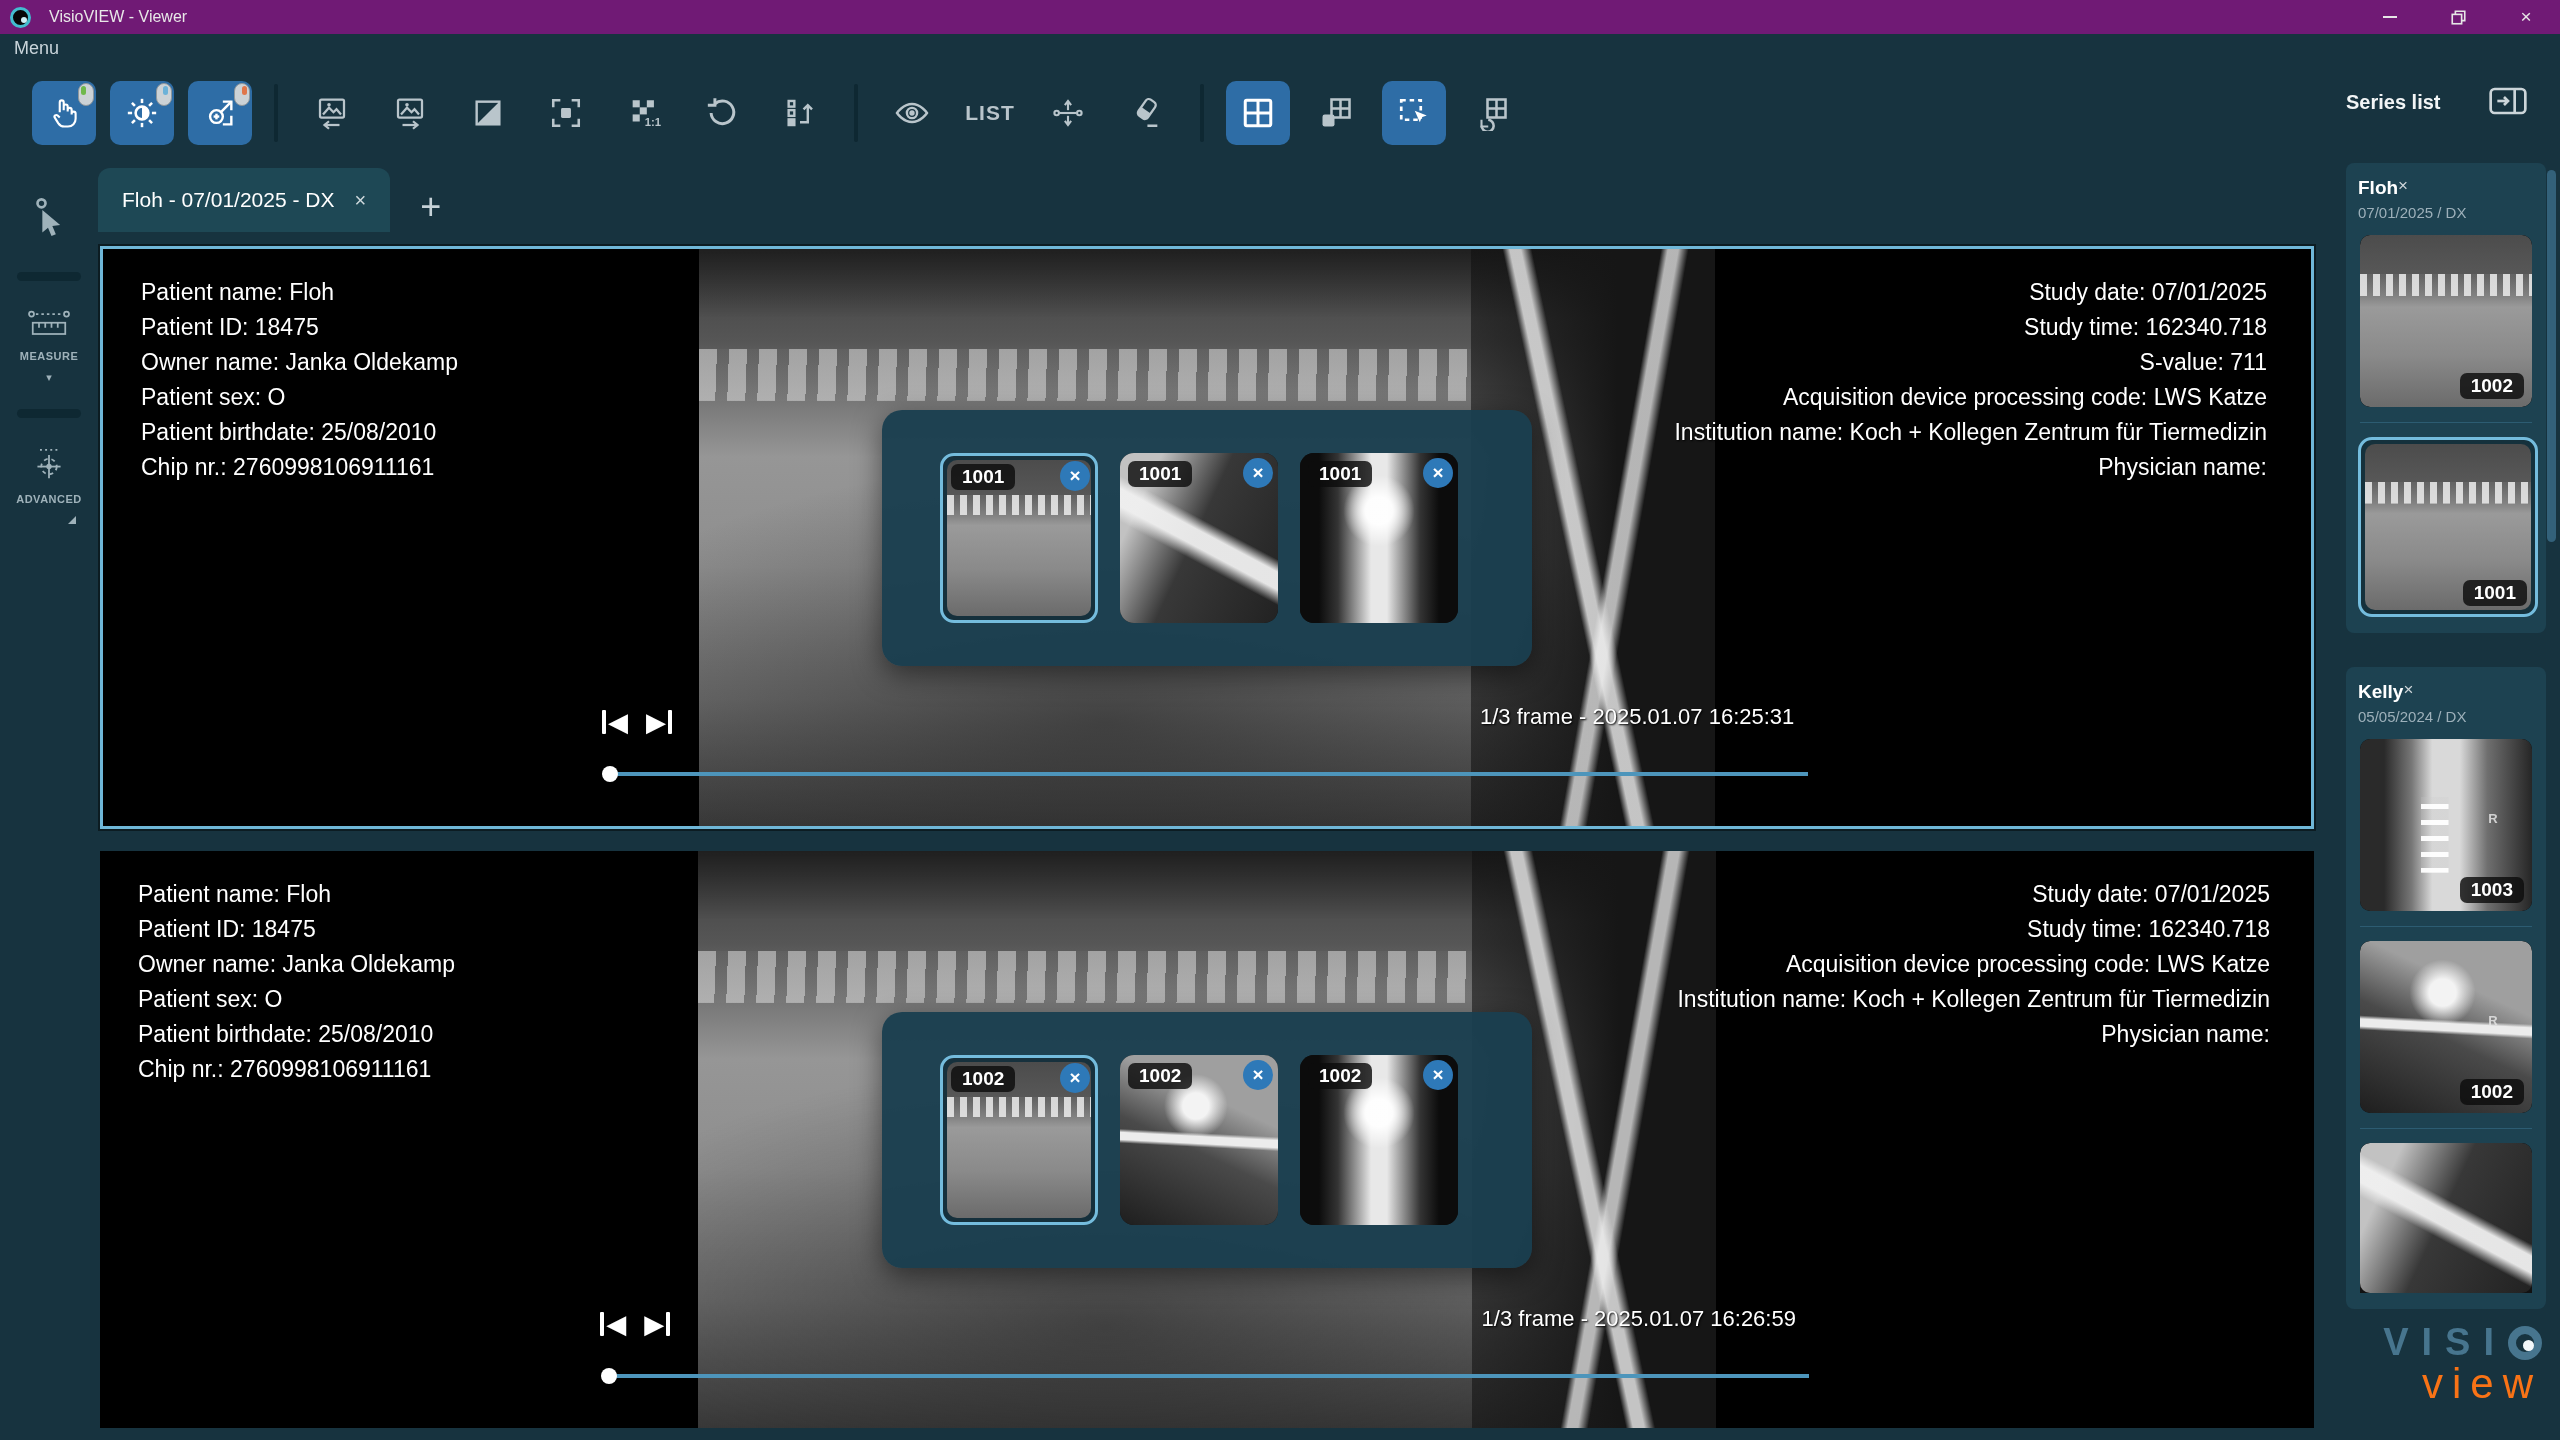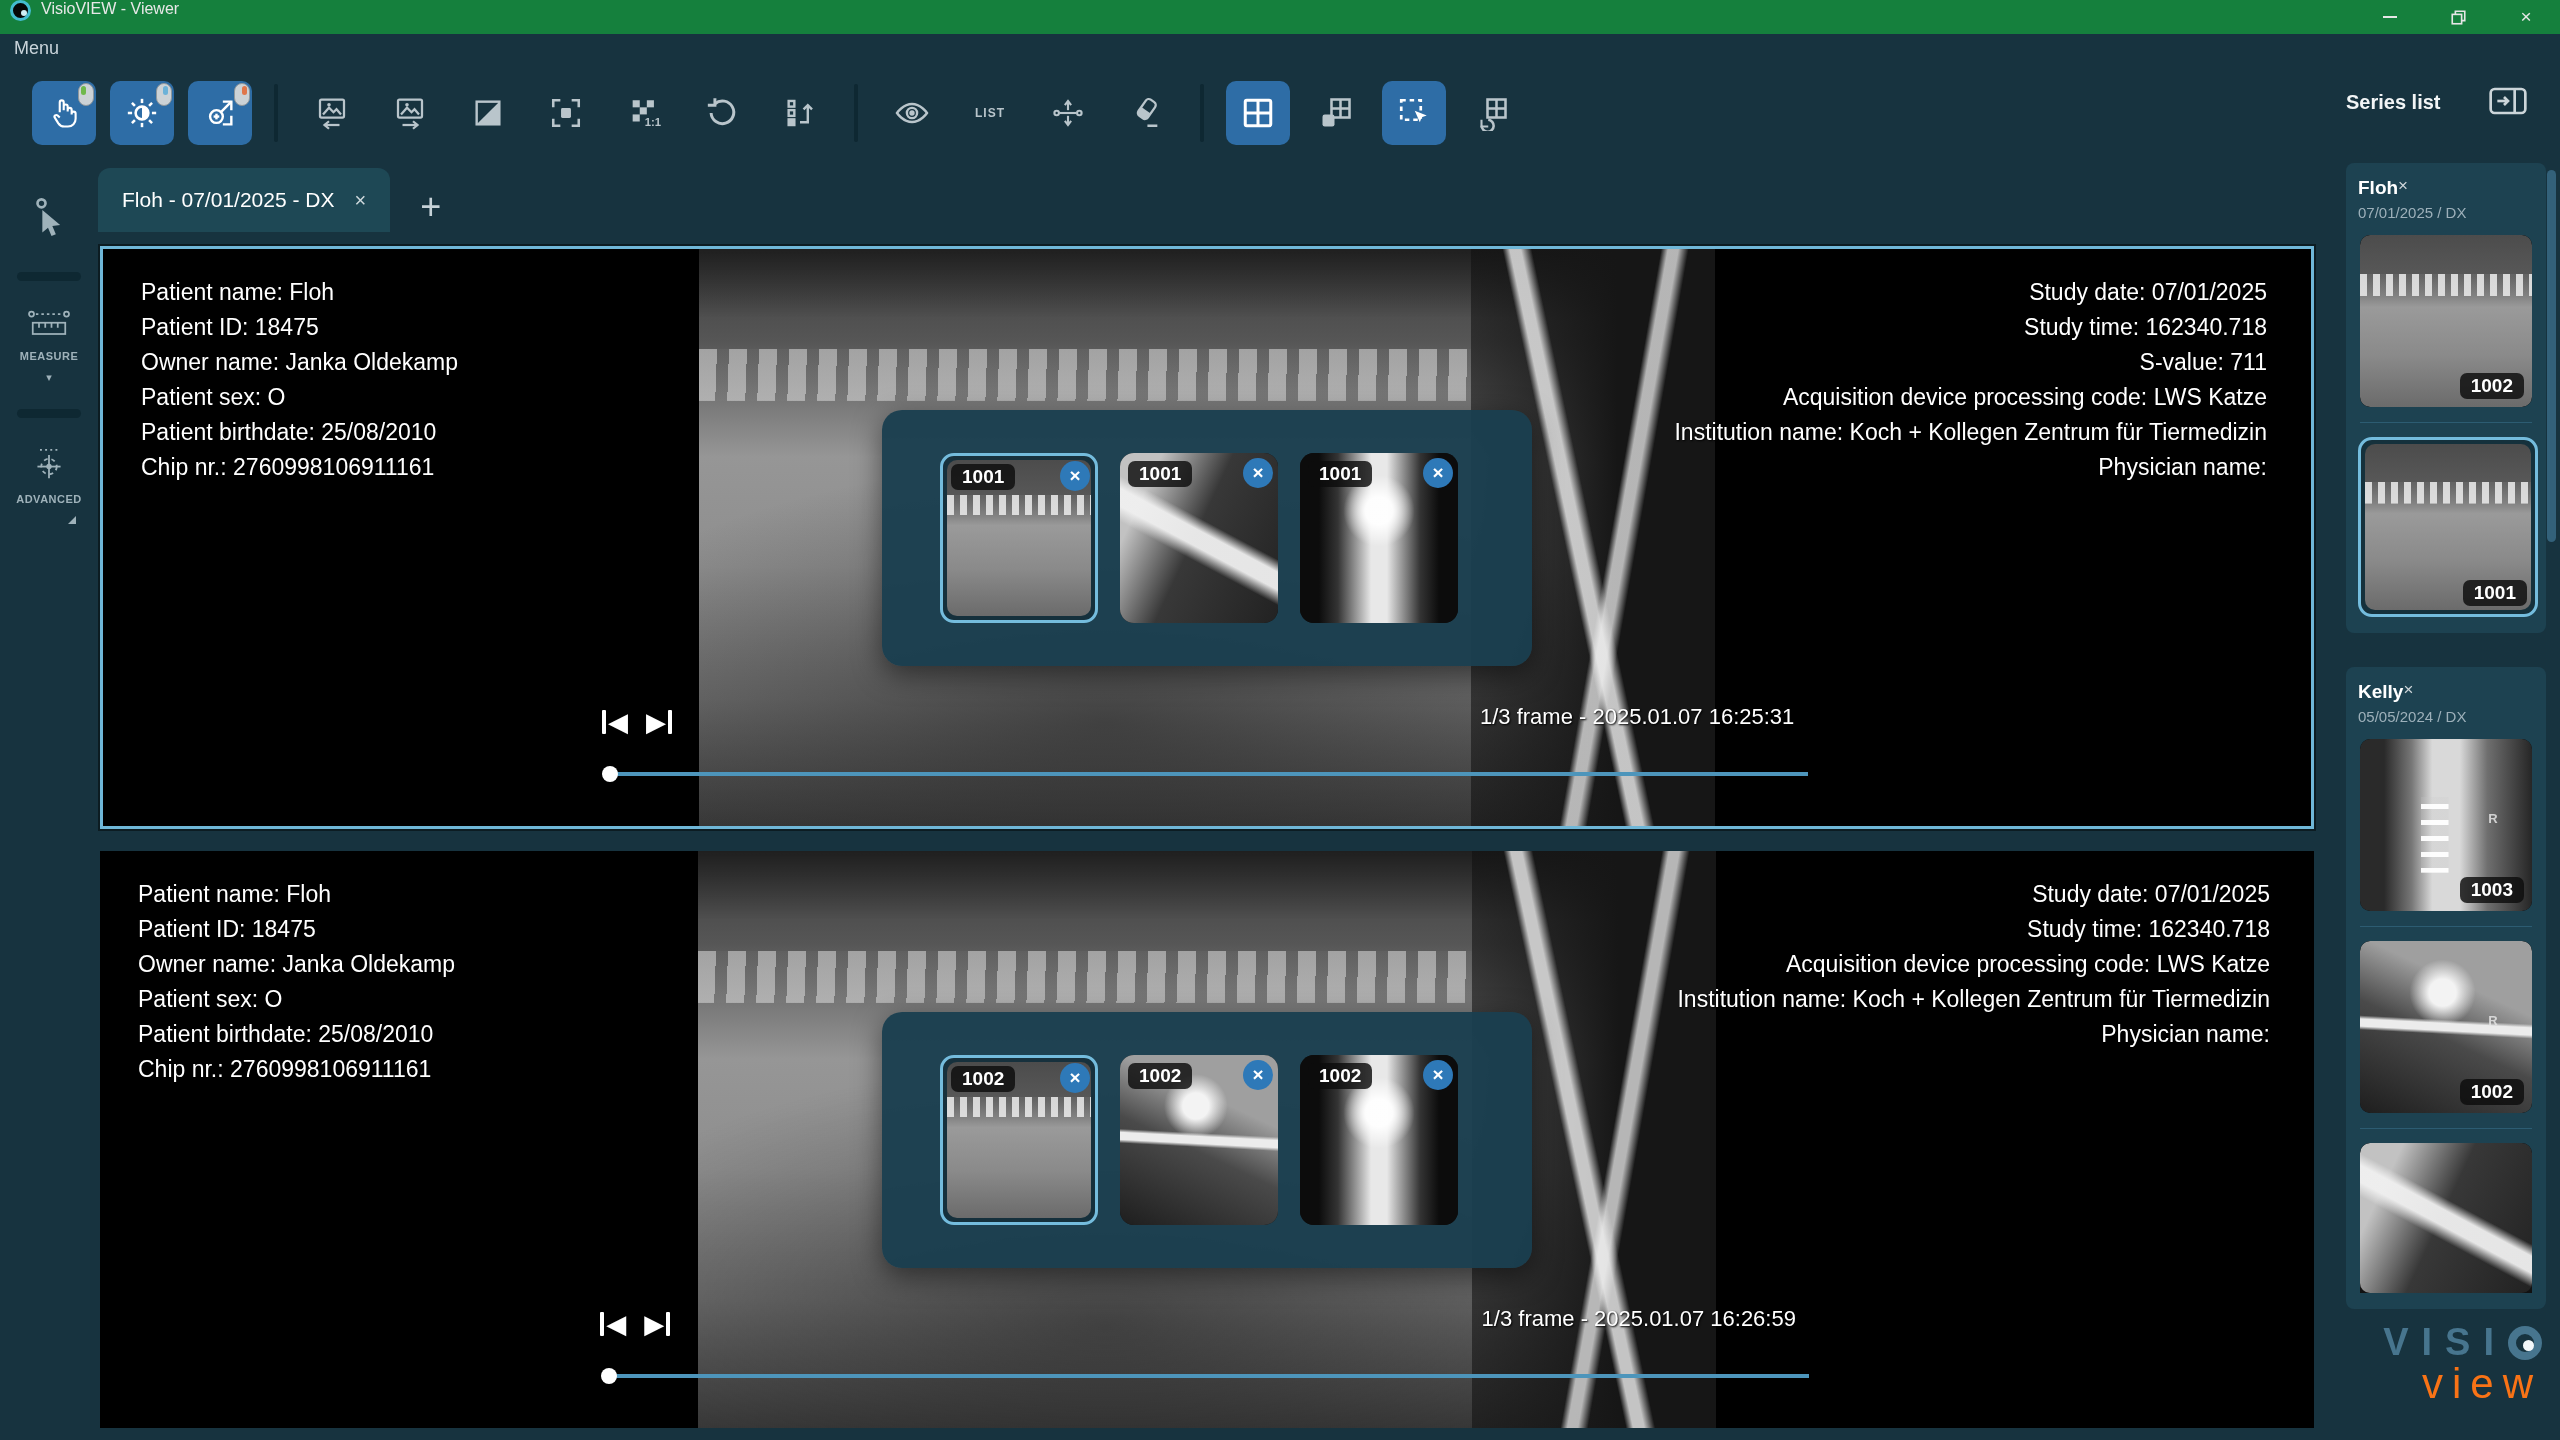--- a/index.html
+++ b/index.html
@@ -4,42 +4,42 @@
 <style>
   :root{
     --accent-blue:#2e6da6; --selection-cyan:#74bcdd; --slider-blue:#4d95bb;
     --mouse-left:#6fb84c; --mouse-middle:#6cb2d8; --mouse-right:#e0764a;
   }
   *{box-sizing:border-box;margin:0;padding:0;font-family:"Liberation Sans",sans-serif;}
   html,body{width:2560px;height:1440px;overflow:hidden;background:#17333f;}
   button{background:none;border:none;color:inherit;cursor:pointer;}
 
   
-  .titlebar{height:34px;background:#15803d;display:flex;align-items:flex-start;padding-left:10px;gap:10px;color:#e8e8e8;}
+  .titlebar{height:34px;background:#701a75;display:flex;align-items:center;padding-left:10px;gap:18px;color:#e8e8e8;}
   .app-logo{width:21px;height:21px;border-radius:50%;border:3px solid #43bccf;background:#070707;position:relative;flex:0 0 auto;}
   .app-logo i{position:absolute;left:8px;top:7px;width:6px;height:6px;border-radius:50%;background:#cfeff5;}
   .titlebar .title{font-size:16px;}
   .win-controls{margin-left:auto;display:flex;height:100%;}
   .win-btn{width:68px;height:100%;display:flex;align-items:center;justify-content:center;color:#e6e6e6;font-size:19px;}
   .min-bar{display:block;width:14px;height:2px;background:#e6e6e6;}
 
   
   .menubar{height:28px;display:flex;align-items:center;padding-left:14px;font-size:18px;color:#c9d4da;}
 
   
   .body-row{display:flex;height:1378px;}
   .left-col{flex:1;display:flex;flex-direction:column;min-width:0;}
 
   
   .toolbar{height:102px;display:flex;align-items:center;gap:14px;padding-left:32px;color:#b9c5cb;}
   .tbtn{width:64px;height:64px;border-radius:10px;display:flex;align-items:center;justify-content:center;position:relative;color:#b9c5cb;}
   .tbtn.active{background:var(--accent-blue);color:#fff;}
   .tbtn svg{display:block;}
   .tsep{width:4px;height:58px;background:#0e2832;border-radius:2px;margin:0 8px;}
-  .list-text{font-size:12px;font-weight:bold;letter-spacing:1px;}
+  .list-text{font-size:21px;font-weight:bold;letter-spacing:1px;}
   .mouse{position:absolute;top:2px;right:2px;width:16px;height:23px;background:#ccd2d6;border:1px solid #8f979c;border-radius:8px;}
   .mouse i{position:absolute;top:2px;width:5px;height:9px;border-radius:3px;}
   .mouse.ml i{left:2px;background:var(--mouse-left);}
   .mouse.mm i{left:5.5px;background:var(--mouse-middle);}
   .mouse.mr i{right:2px;background:var(--mouse-right);}
 
   
   .below{flex:1;display:flex;min-height:0;}
   .left-rail{width:98px;display:flex;flex-direction:column;align-items:center;padding-top:22px;color:#9fb2ba;}
   .rail-btn{display:flex;flex-direction:column;align-items:center;gap:11px;color:#9fb2ba;padding:10px 0;}

